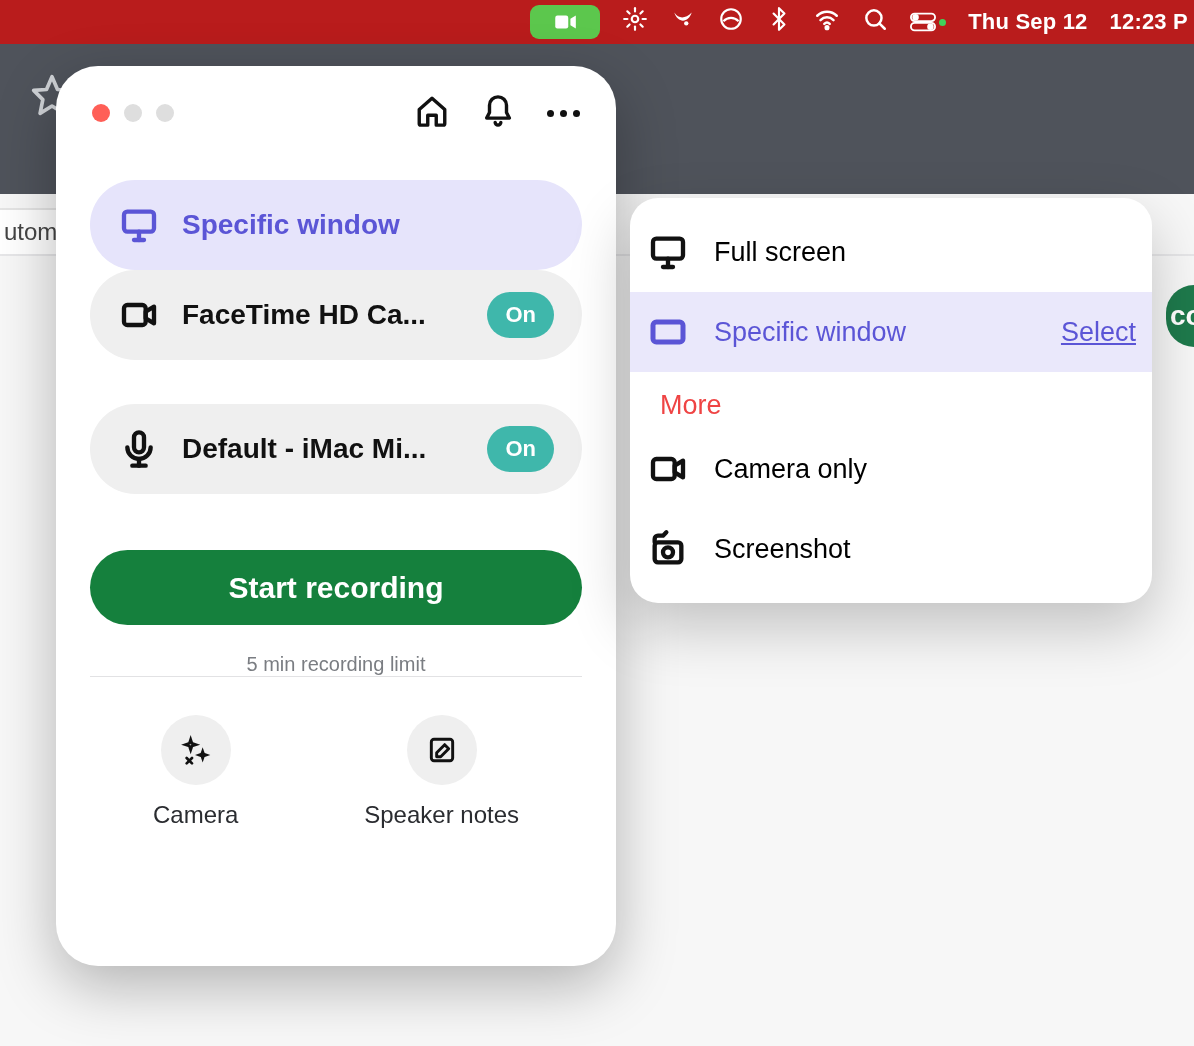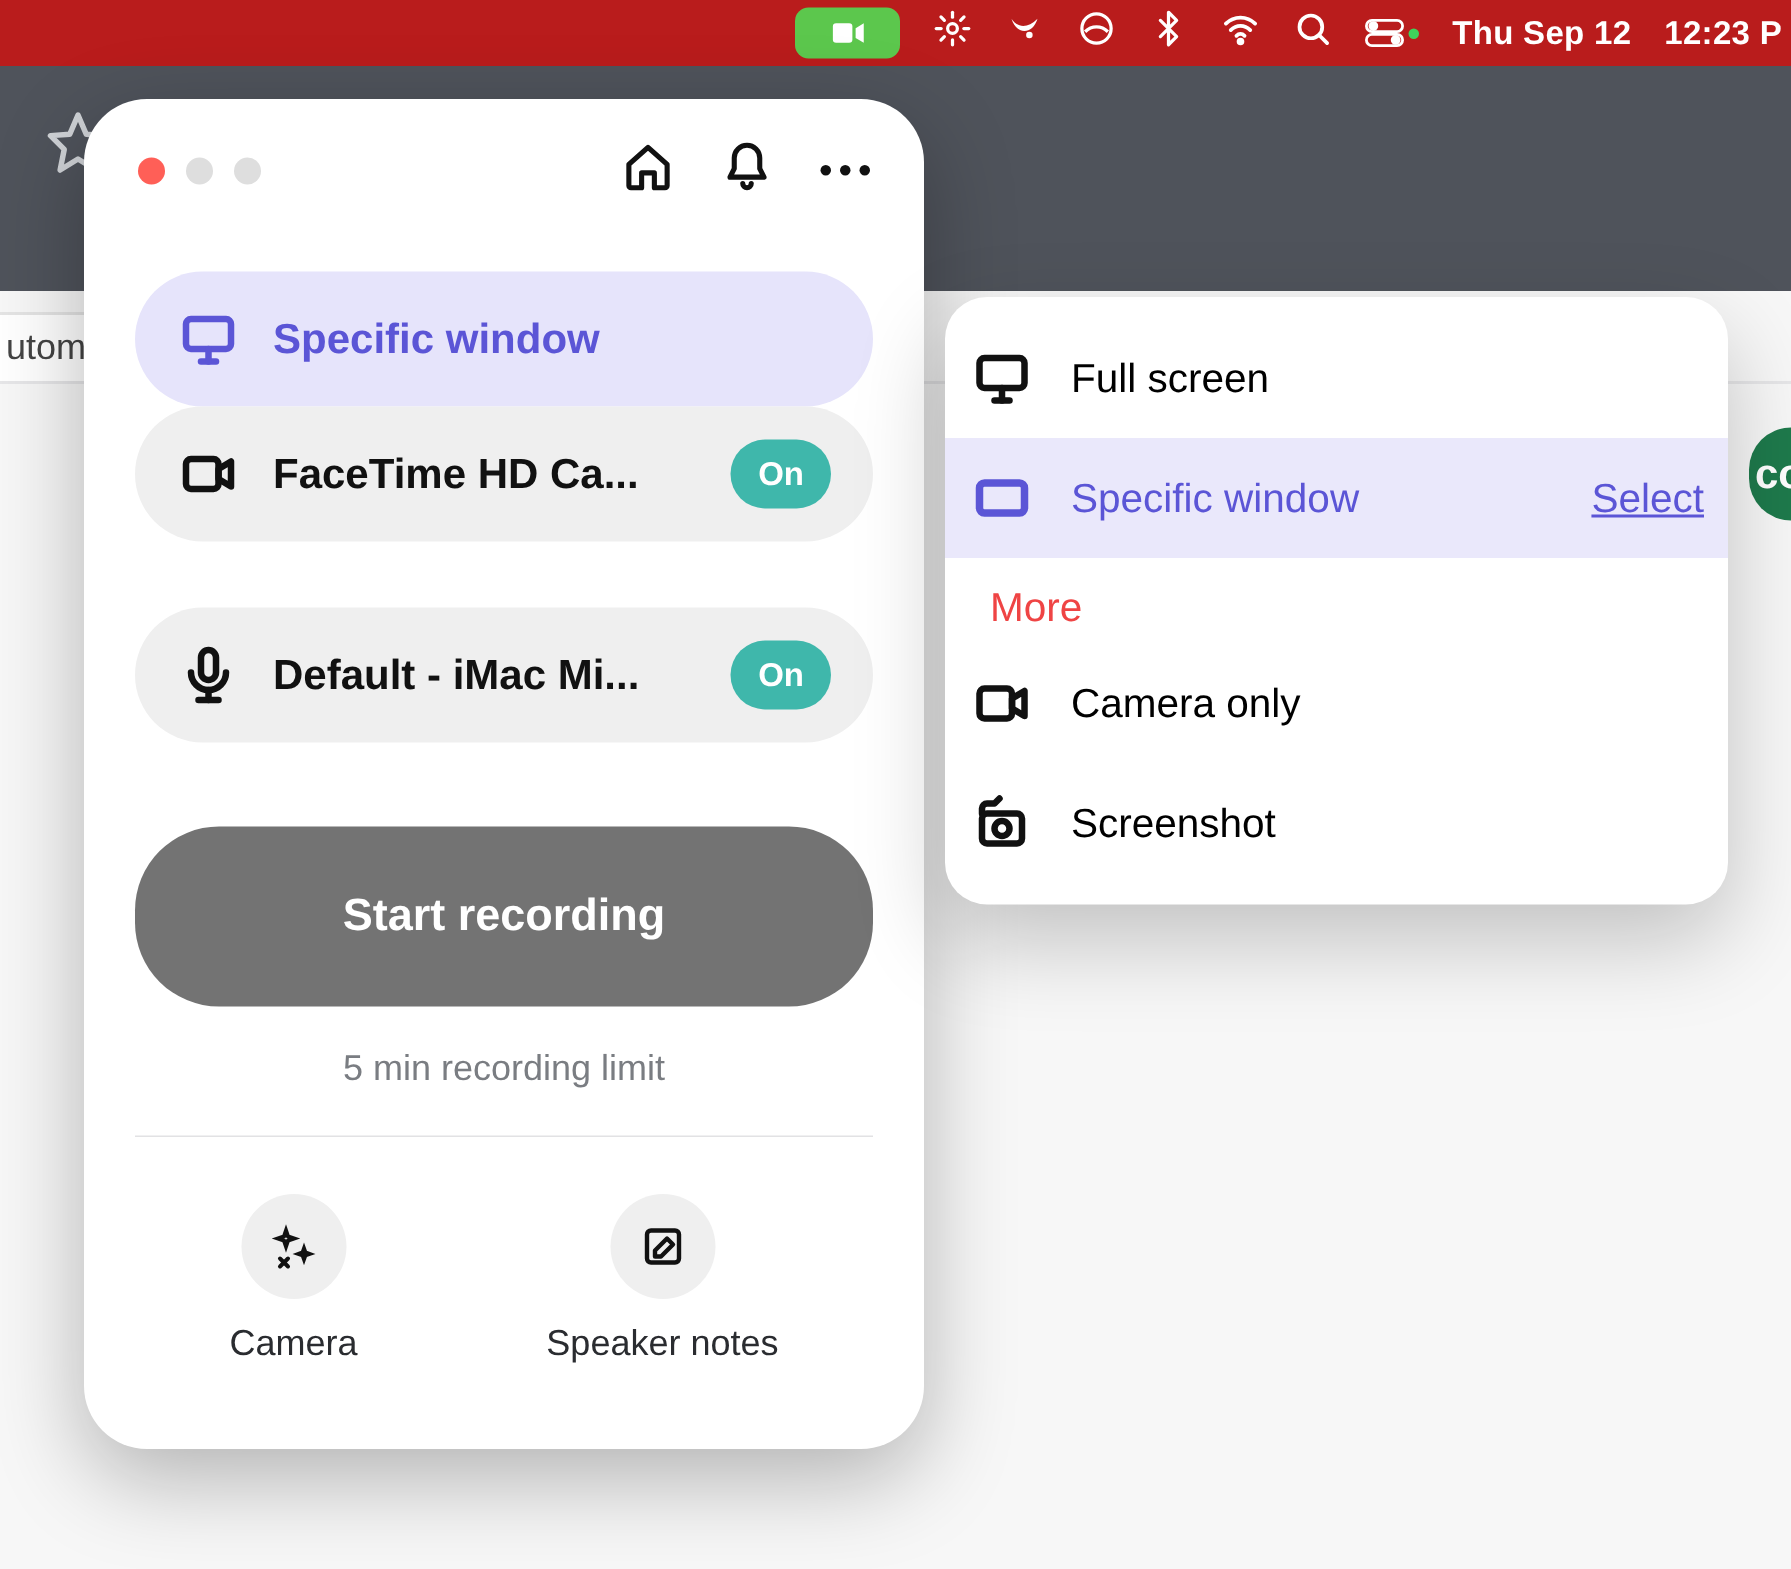--- a/index.html
+++ b/index.html
@@ -77,27 +77,27 @@
   .toggle-on{
     background:#3fb7ab; color:#fff; font-size:22px; font-weight:700;
     padding: 10px 18px; border-radius: 30px;
   }
   .audio-underline{
     position:absolute; left:0; right:0; bottom:-6px; height:14px;
     background:#b7b4ee; border-radius:10px; z-index:-1;
   }
 
   .start-btn{
-    margin-top: 56px; width:100%; height: 120px; border:none;
-    border-radius: 56px; background:#737373; color:#fff;
+    margin-top: 56px; width:100%; height: 75px; border:none;
+    border-radius: 56px; background:#15803d; color:#fff;
     font-size: 30px; font-weight:700; cursor:pointer;
   }
   .limit{
-    text-align:center; color:#7a7d82; font-size:24px; margin-top: 28px;
-    padding-bottom: 30px; border-bottom: 1px solid #e2e2e4;
+    text-align:center; color:#7a7d82; font-size:20px; margin-top: 28px;
+    border-bottom: 1px solid #e2e2e4;
   }
   .bottom-row{
     margin-top: 38px; display:flex; justify-content:space-around; text-align:center;
   }
   .bcell{ display:flex; flex-direction:column; align-items:center; gap:16px; color:#2a2c30; font-size:24px;}
   .circle-btn{
     width:70px; height:70px; border-radius:50%; background:#efefef;
     display:flex; align-items:center; justify-content:center;
   }
   .circle-btn svg{width:32px;height:32px;}

